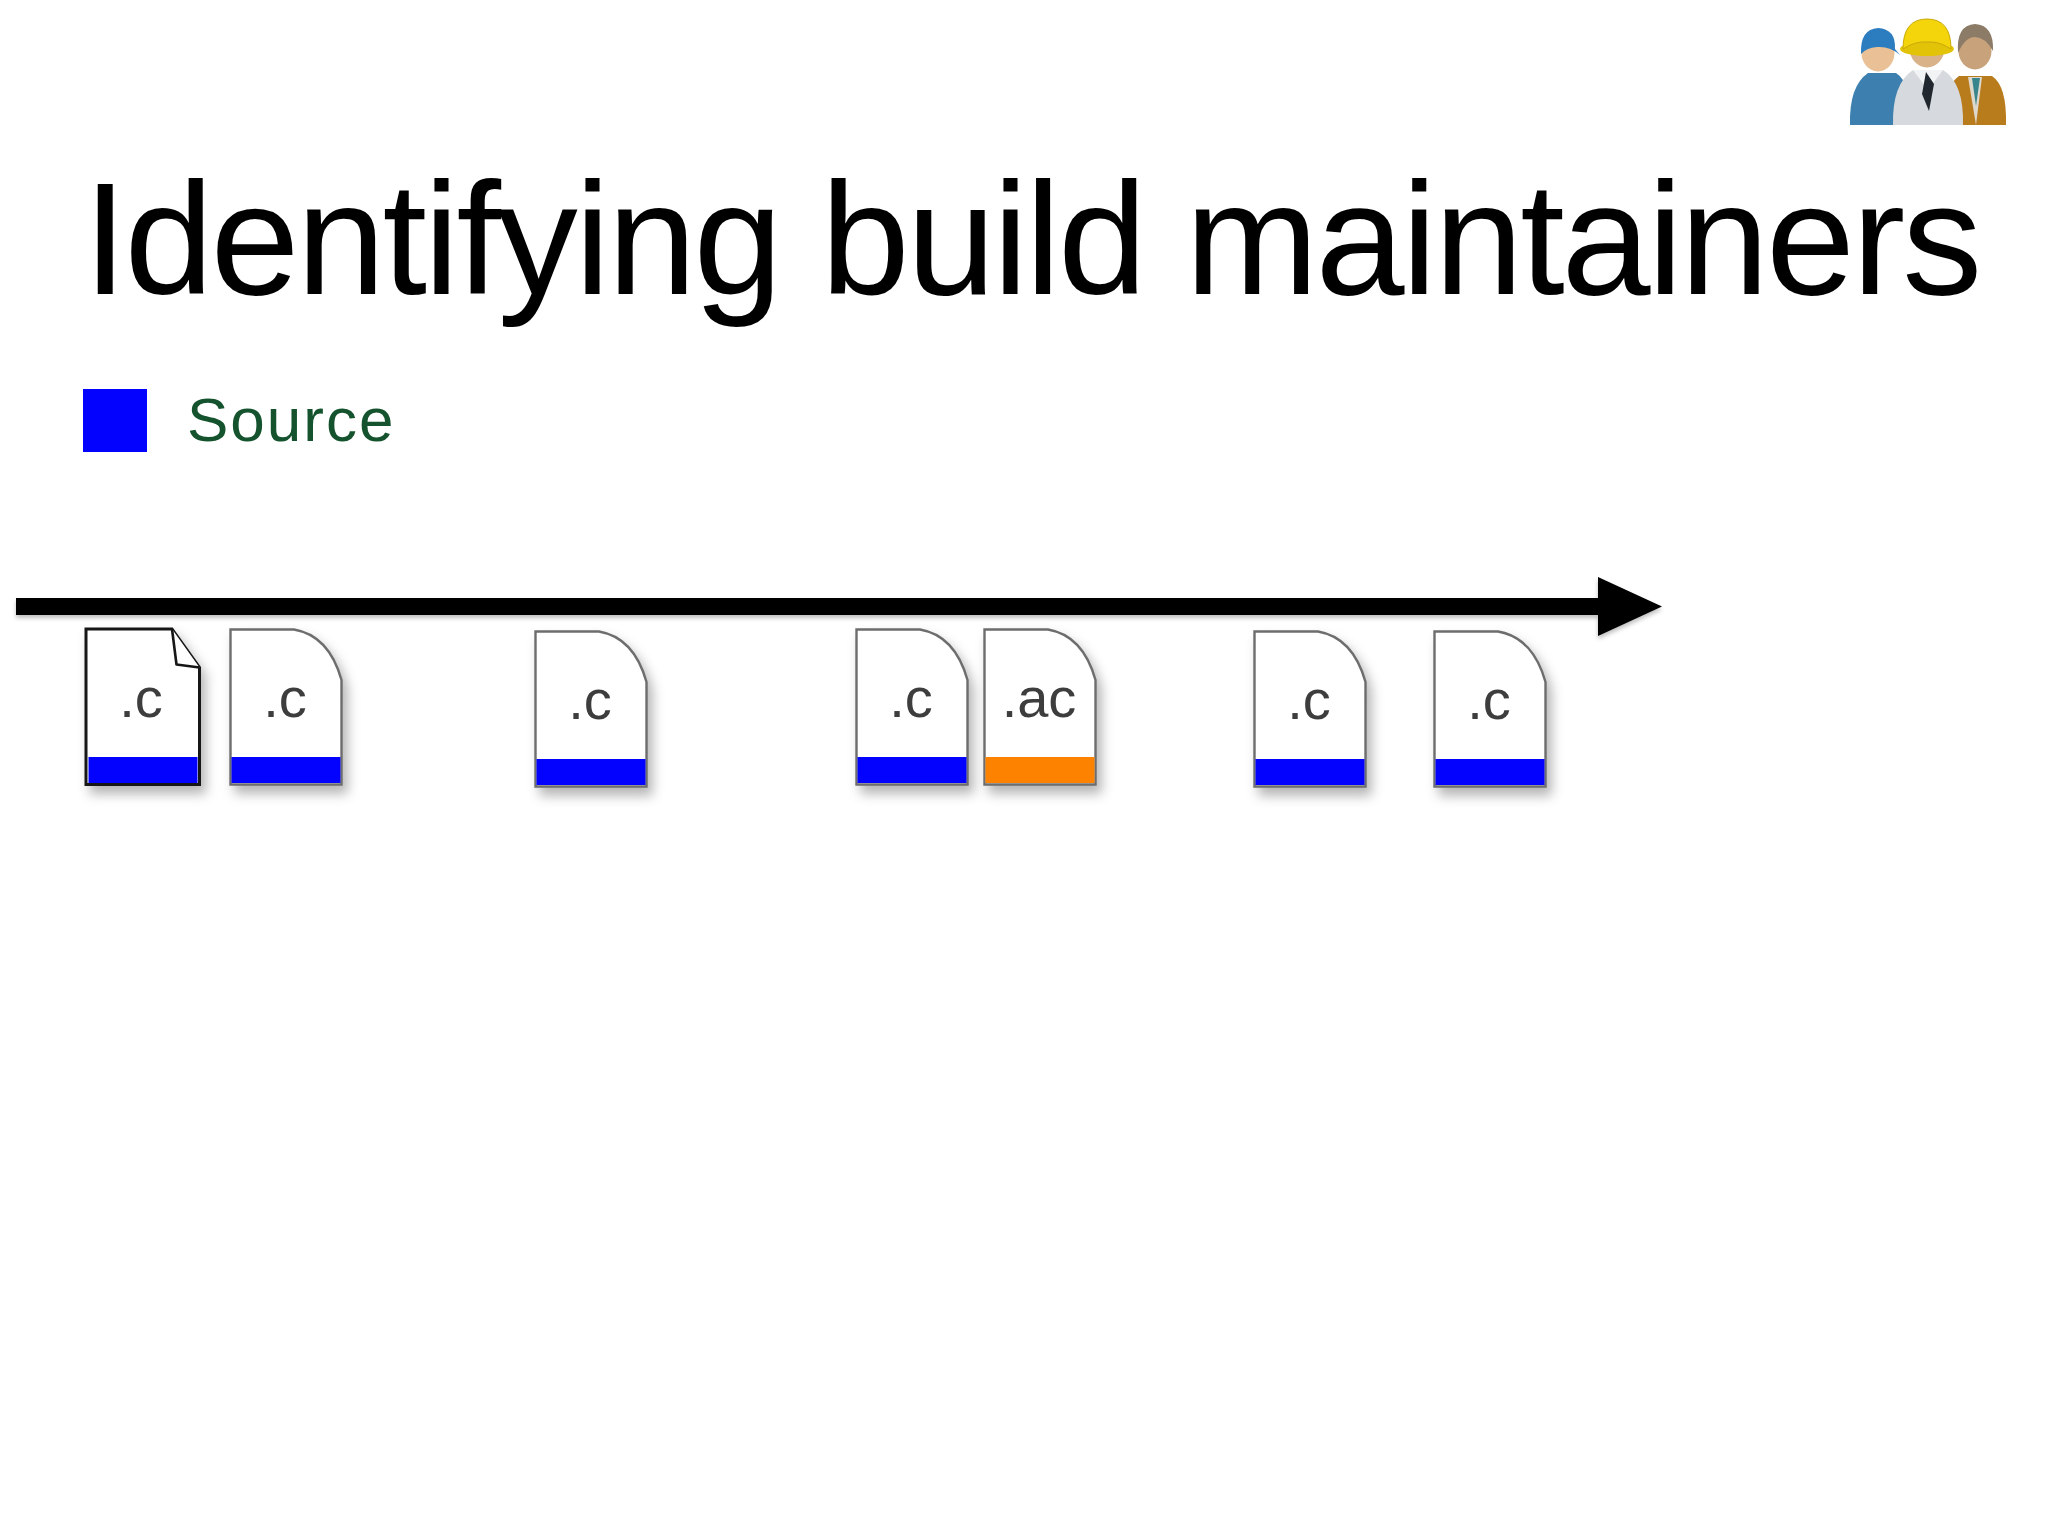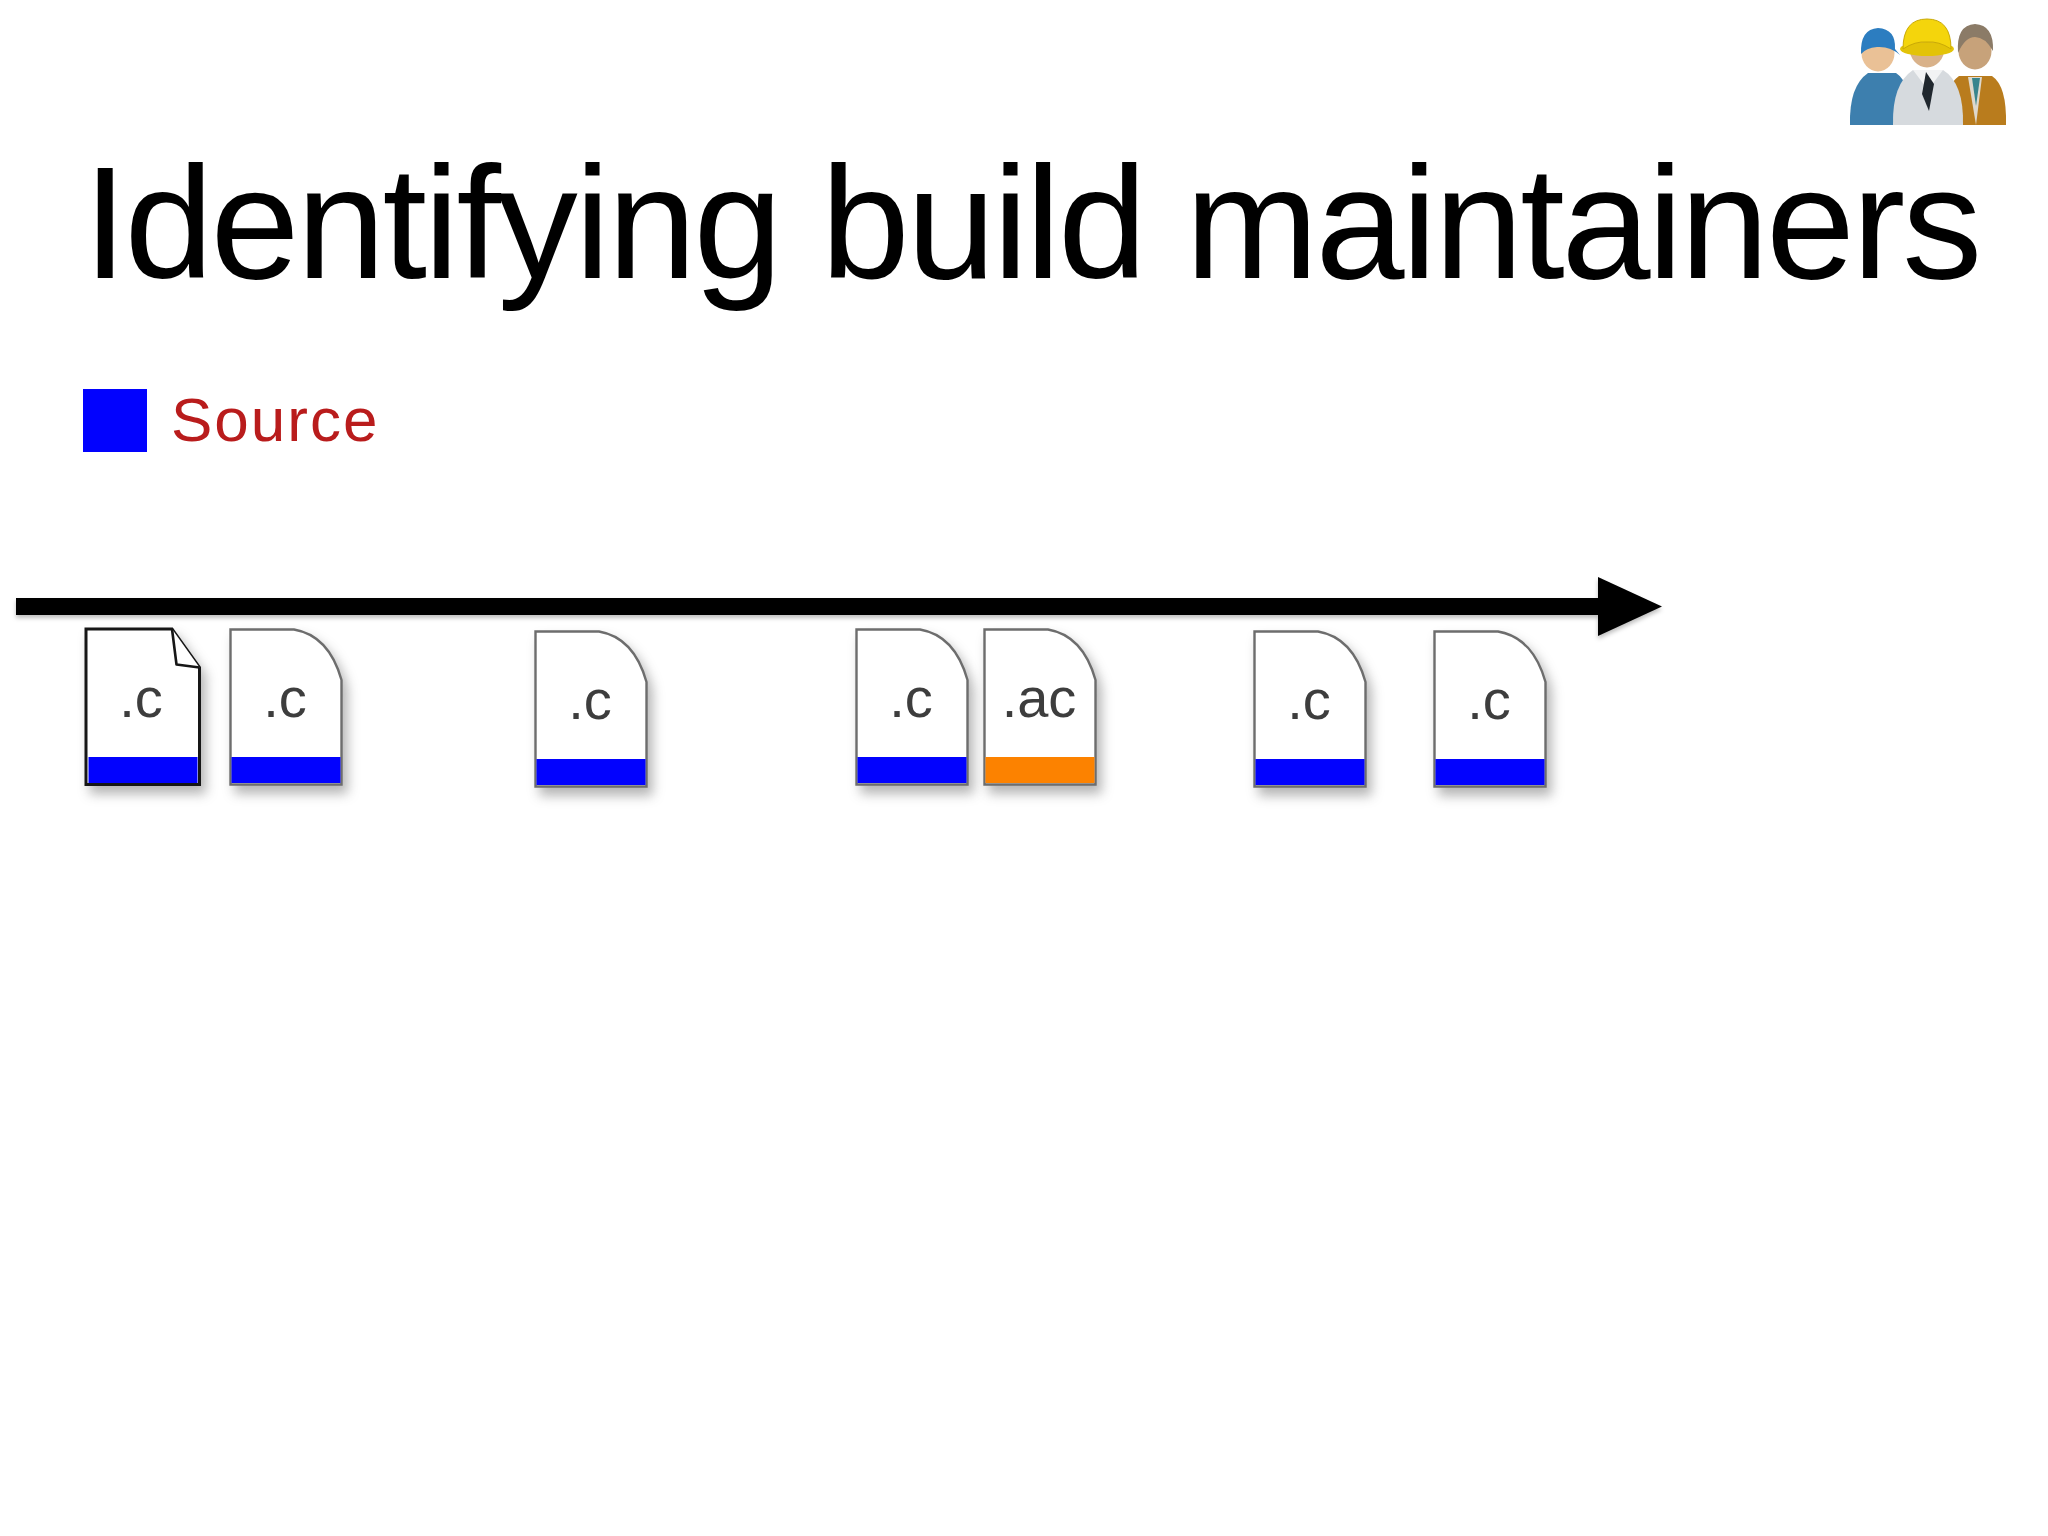--- a/index.html
+++ b/index.html
@@ -3,29 +3,29 @@
 <meta charset="utf-8">
 <style>
   html,body{margin:0;padding:0;background:#fff;}
   body{
     width:2048px;height:1536px;position:relative;overflow:hidden;
     font-family:"Liberation Sans", sans-serif;
   }
   .slide{position:absolute;inset:0;background:#ffffff;}
 
   .slide-title{
-    position:absolute;left:83px;top:143px;
+    position:absolute;left:83px;top:159px;
     font-size:160px;line-height:1;letter-spacing:-3px;
     color:#000;white-space:nowrap;
   }
 
   .legend{position:absolute;left:83px;top:388px;}
   .legend-row{display:flex;align-items:center;margin-bottom:34px;height:64px;}
   .legend-swatch{width:64px;height:63px;flex:0 0 auto;}
-  .legend-label{margin-left:24px;font-size:62px;letter-spacing:2px;color:#b91c1c;line-height:1;}
+  .legend-label{margin-left:40px;font-size:62px;letter-spacing:2px;color:#14532d;line-height:1;}
 
   .arrow-svg{position:absolute;left:0;top:570px;
     filter:drop-shadow(0 3px 2px rgba(0,0,0,0.25));}
 
   .files-layer{position:absolute;left:0;top:0;width:2048px;height:1536px;pointer-events:none;}
   .file-icon{position:absolute;
     filter:drop-shadow(5px 8px 6px rgba(90,90,90,0.45));}
 
   .people-icon{position:absolute;left:1846px;top:8px;}
 </style>

